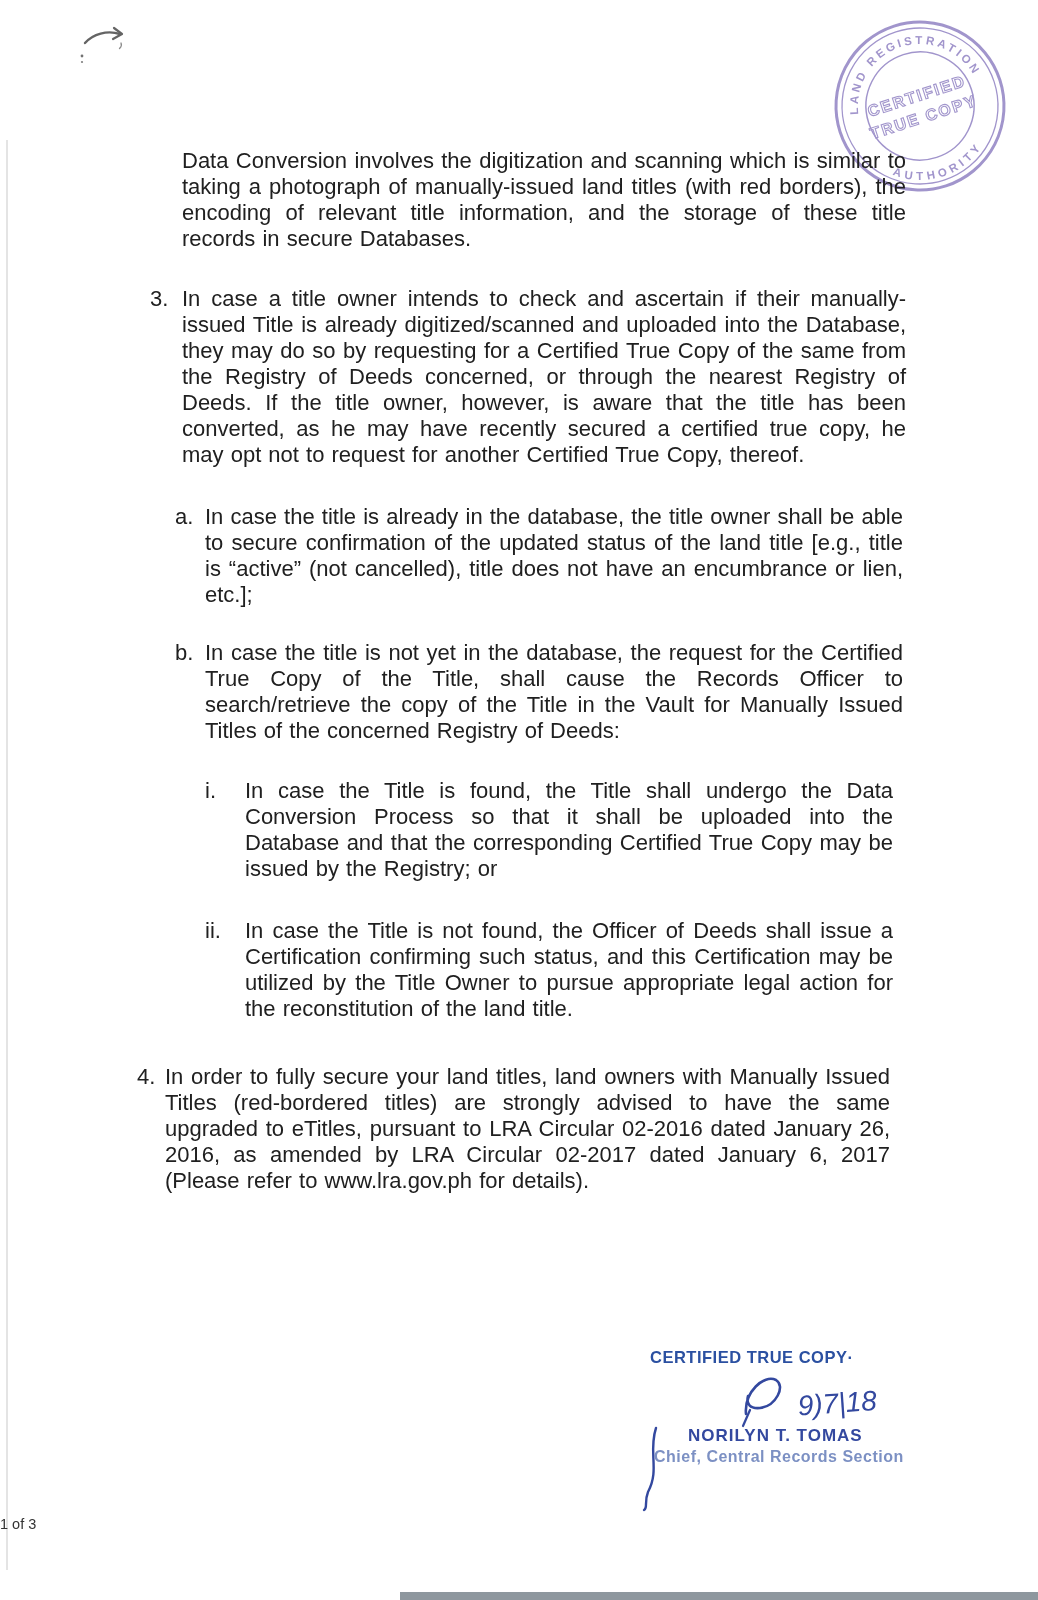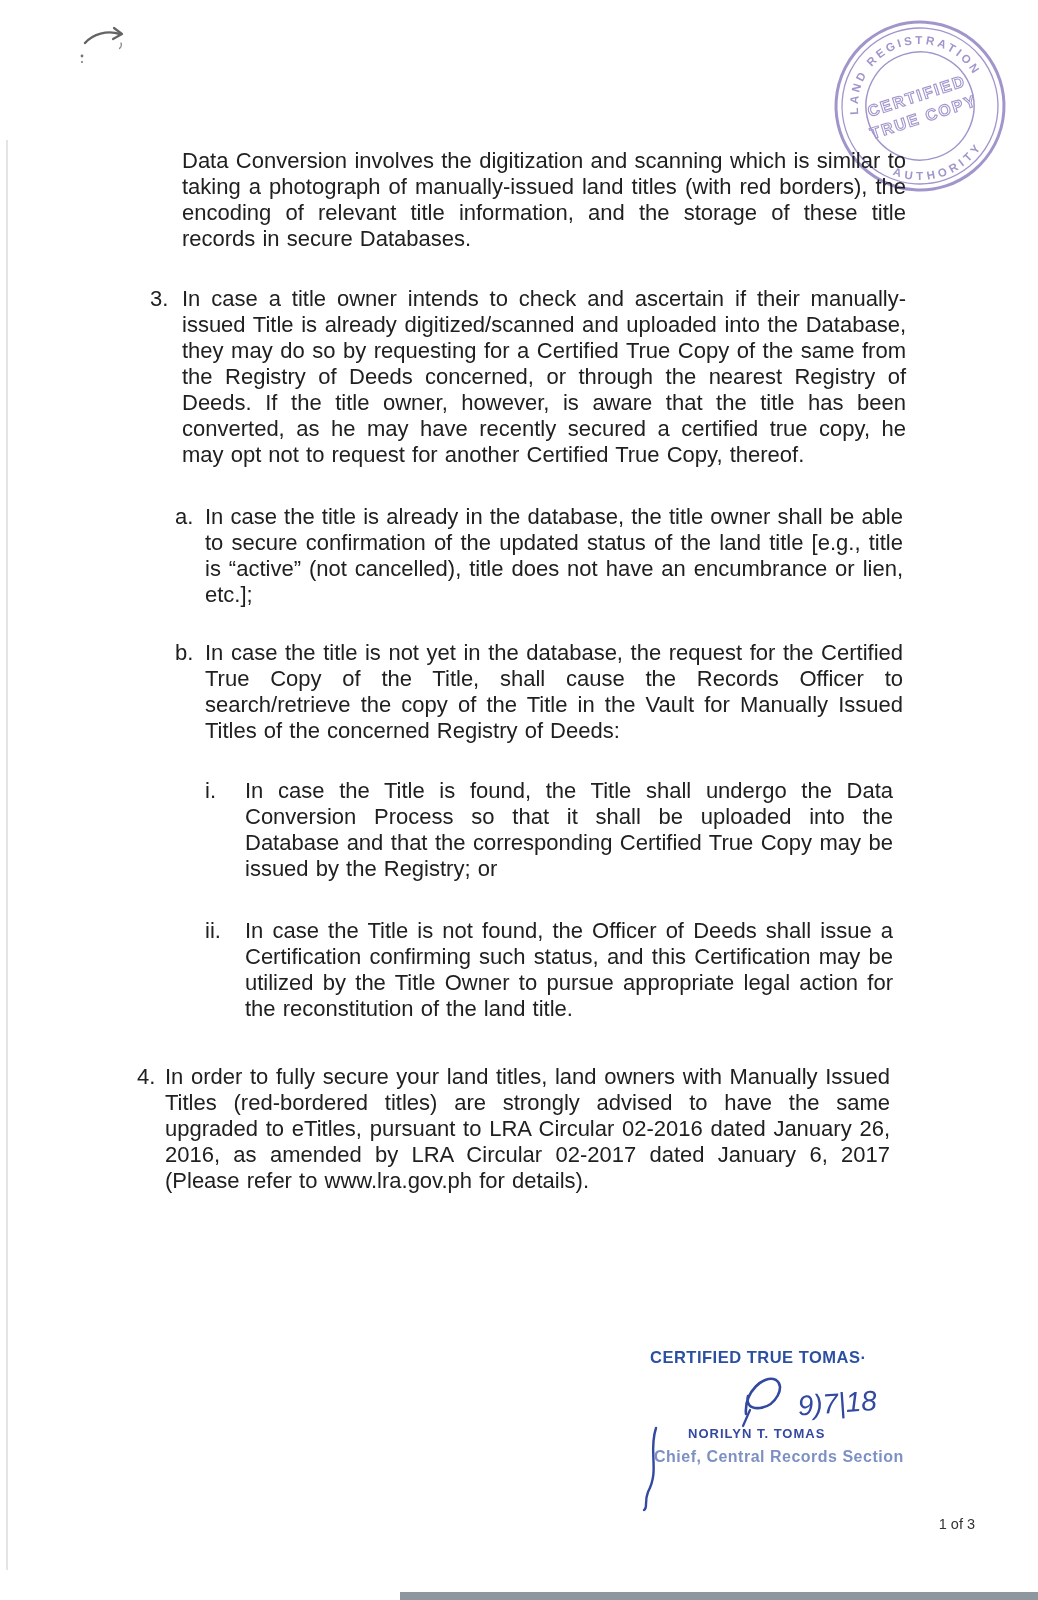--- a/index.html
+++ b/index.html
@@ -53,31 +53,31 @@
   .n4{margin-top:42px;margin-left:137px;width:753px;}
   .n4 .num{width:28px;}
   .cert-label{
     position:absolute;left:650px;top:1348px;
     font-size:16.5px;font-weight:bold;letter-spacing:.5px;
     color:var(--cert-blue);
   }
   .sig{position:absolute;left:618px;top:1362px;}
   .cert-name{
     position:absolute;left:688px;top:1426px;
-    font-size:13px;font-weight:bold;letter-spacing:1px;
+    font-size:17px;font-weight:bold;letter-spacing:1px;
     color:var(--ink-blue);
   }
   .cert-title{
     position:absolute;left:654px;top:1448px;
     font-size:16px;letter-spacing:.5px;
     color:#4a66ad;opacity:.72;font-weight:bold;
   }
   .page-num{
     position:absolute;left:0;top:1516px;width:975px;
-    text-align:right;font-size:14.5px;color:#333;
+    text-align:left;font-size:14.5px;color:#333;
   }
   .scan-bar{
     position:absolute;left:400px;top:1592px;width:638px;height:8px;
     background:var(--scan-bar);
   }
 </style>
 </head>
 <body>
 
 <div class="edge-line"></div>
@@ -138,21 +138,21 @@
     <span class="num">ii.</span>
     <span class="txt">In case the Title is not found, the Officer of Deeds shall issue a Certification confirming such status, and this Certification may be utilized by the Title Owner to pursue appropriate legal action for the reconstitution of the land title.</span>
   </div>
 
   <div class="item n4">
     <span class="num">4.</span>
     <span class="txt">In order to fully secure your land titles, land owners with Manually Issued Titles (red-bordered titles) are strongly advised to have the same upgraded to eTitles, pursuant to LRA Circular 02-2016 dated January 26, 2016, as amended by LRA Circular 02-2017 dated January 6, 2017 (Please refer to www.lra.gov.ph for details).</span>
   </div>
 </div>
 
-<div class="cert-label">CERTIFIED TRUE TOMAS·</div>
+<div class="cert-label">CERTIFIED TRUE COPY·</div>
 
 <svg class="sig" width="300" height="150" viewBox="0 0 300 150">
   <path d="M128 52 C 126 30, 146 12, 158 18 C 168 24, 158 44, 142 46 C 132 47, 128 42, 130 34" fill="none" stroke-width="2.6" stroke-linecap="round" stroke="#33489f"></path>
   <path d="M132 48 L 125 64" fill="none" stroke-width="2.2" stroke-linecap="round" stroke="#33489f"></path>
   <text x="180" y="52" font-size="28" font-style="italic" transform="rotate(-4 200 45)" fill="#33489f">9)7|18</text>
   <path d="M38 66 C 30 90, 42 108, 30 130 C 26 140, 30 146, 26 148" fill="none" stroke-width="2.4" stroke-linecap="round" stroke="#33489f"></path>
 </svg>
 
 <div class="cert-name">NORILYN T. TOMAS</div>
 <div class="cert-title">Chief, Central Records Section</div>

